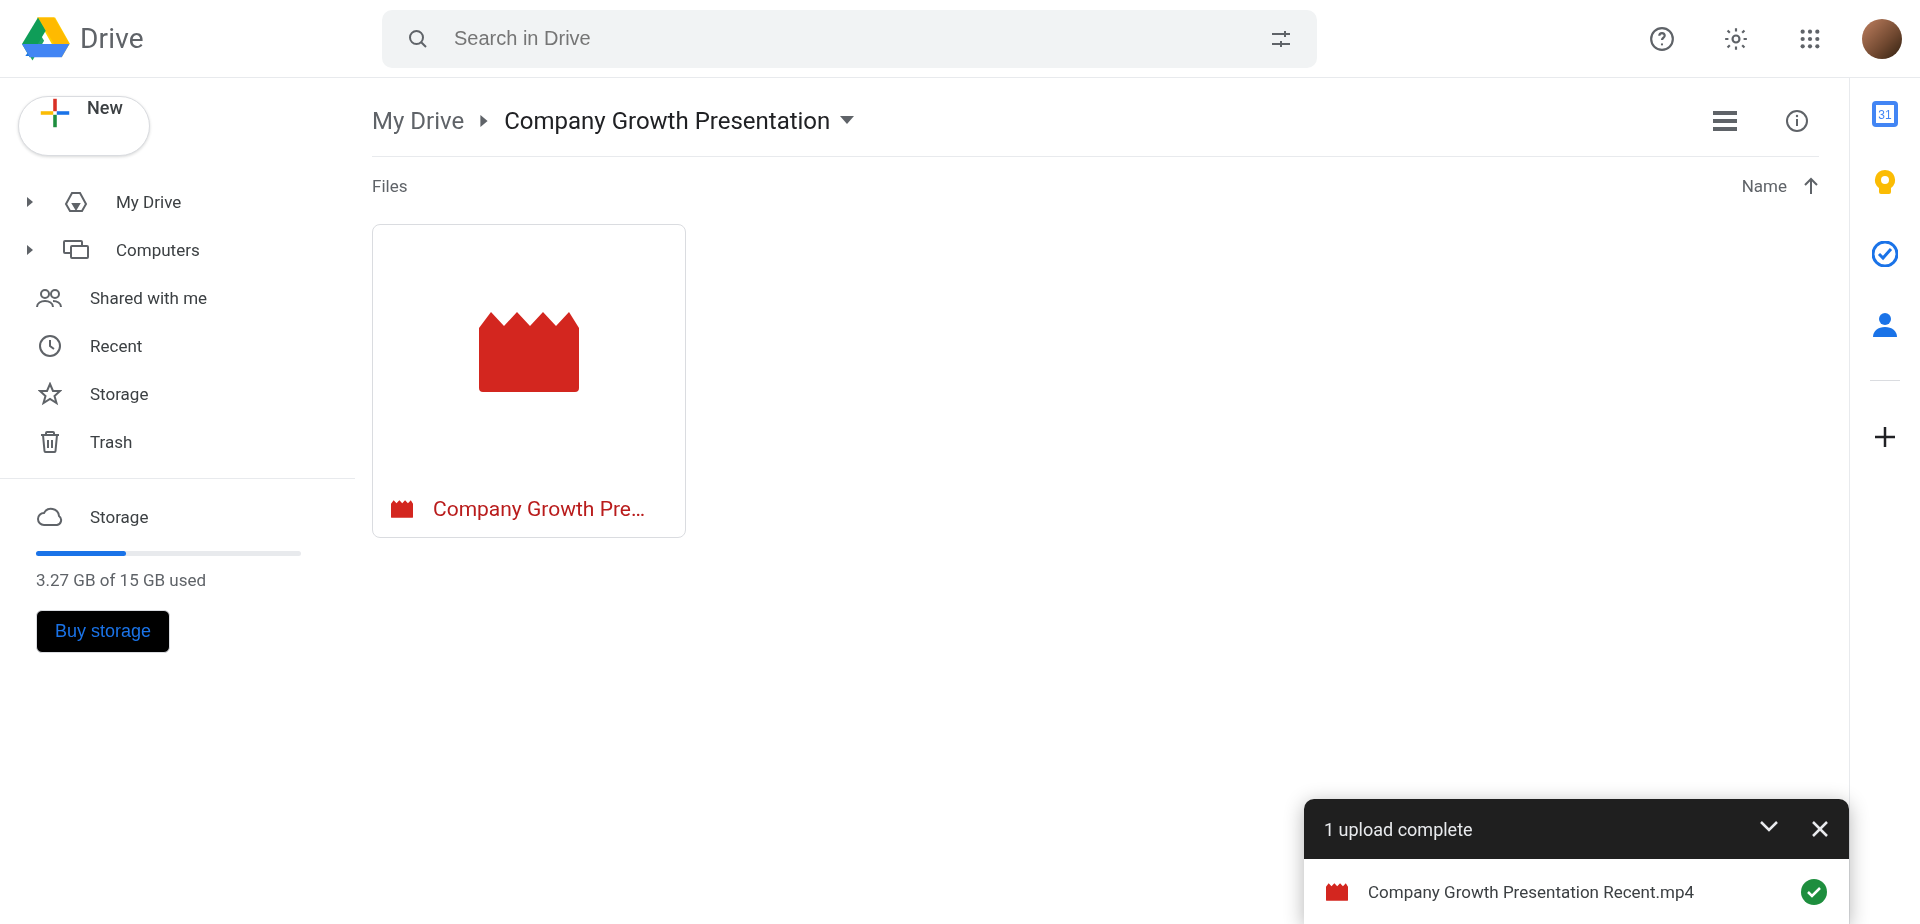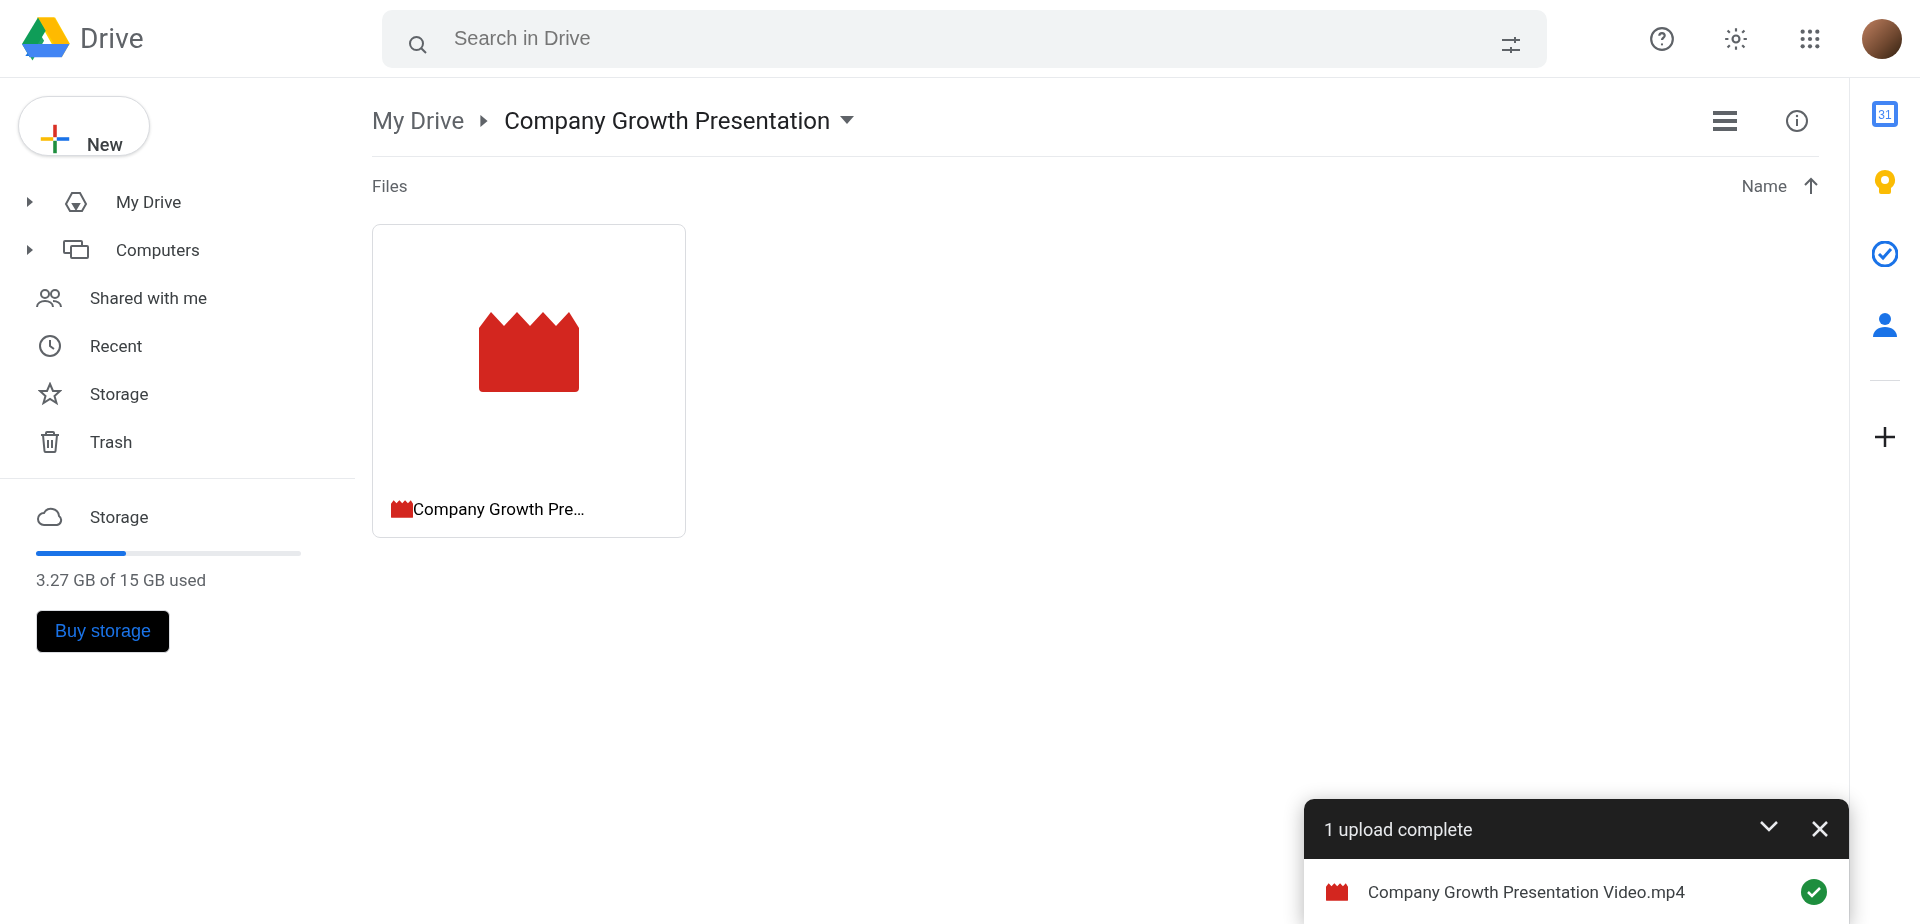--- a/index.html
+++ b/index.html
@@ -1,30 +1,30 @@
 <!DOCTYPE html>
 <html><head>
 <meta charset="utf-8">
 <style>
   * { box-sizing: border-box; margin: 0; padding: 0; }
   html, body { width: 1920px; height: 924px; font-family: "Google Sans", Roboto, Arial, sans-serif; color: #3c4043; overflow: hidden; background:#fff; }
   
   .topbar { display:flex; align-items:center; height:78px; padding:0 18px 0 22px; border-bottom:1px solid #e8eaed; }
   .logo-wrap { display:flex; align-items:center; gap:10px; min-width:300px;}
   .logo-text { font-size:28px; color:#5f6368; letter-spacing:0.2px;text-align:center; }
-  .searchbox { flex:0 0 auto; display:flex; background:#f1f3f4; border-radius:10px; height:58px; width:1165px; margin-left:60px; padding:13px 14px; }
+  .searchbox { flex:0 0 auto; display:flex; align-items:center; background:#f1f3f4; border-radius:10px; height:58px; width:935px; margin-left:60px; padding:13px 14px; }
   .searchbox input { flex:1; border:none; background:transparent; font-size:20px; color:#5f6368; outline:none; padding-left:14px;}
   .searchbox .right-icon { margin-left:auto; }
   .top-right { margin-left:auto; display:flex; align-items:center; gap:30px; }
   .icon-btn { width:44px; height:44px; display:flex; align-items:center; justify-content:center; border-radius:50%; cursor:pointer; }
   .avatar { width:40px; height:40px; border-radius:50%; background:linear-gradient(135deg,#c08060 0%, #704830 60%, #302010 100%); }
   
   .body { display:flex; height:calc(924px - 78px); }
   .sidebar { width:350px; flex:0 0 350px; padding-top:10px; border-right:none; position:relative;}
-  .new-btn { display:flex; align-items:flex-end; gap:16px; background:#fff; border:1px solid #dadce0; border-radius:32px; height:60px; padding:0 26px 0 20px; margin:8px 0 22px 18px; box-shadow:0 1px 3px rgba(60,64,67,.2); cursor:pointer; width:fit-content;}
+  .new-btn { display:flex; align-items:flex-start; gap:16px; background:#fff; border:1px solid #dadce0; border-radius:32px; height:60px; padding:0 26px 0 20px; margin:8px 0 22px 18px; box-shadow:0 1px 3px rgba(60,64,67,.2); cursor:pointer; width:fit-content;}
   .new-btn span.label { font-size:18px; color:#3c4043; font-weight:500; }
   .nav-item { display:flex; align-items:center; gap:26px; height:48px; padding-left:24px; border-radius:0 24px 24px 0; cursor:pointer; font-size:17px; color:#3c4043; }
   .nav-item .chev { width:12px; display:flex; justify-content:center; color:#5f6368;}
   .nav-item.no-chev { padding-left:36px; }
   .nav-item .ic { width:28px; display:flex; justify-content:center; }
   .nav-sep { height:1px; background:#e8eaed; margin:12px 0 14px 0; width:355px;}
   .storage-bar { margin:10px 0 0 36px; width:265px; height:5px; background:#e8eaed; border-radius:3px; position:relative;}
   .storage-bar .fill { position:absolute; left:0; top:0; bottom:0; border-radius:3px; background:#1a73e8;}
   .storage-text { margin:14px 0 0 36px; font-size:17px; color:#5f6368;}
   .buy-btn { margin:20px 0 0 36px; border:1px solid #dadce0; border-radius:6px; padding:10px 18px; color:#1a73e8; font-size:18px; background:#000000; cursor:pointer;}
@@ -36,21 +36,21 @@
   .crumb.current { color:#202124; }
   .crumb-sep { margin:0 14px; color:#5f6368; }
   .crumb-caret { margin-left:10px; color:#5f6368; }
   .view-icons { margin-left:auto; display:flex; gap:28px; }
   .hr { height:1px; background:#e8eaed; margin-top:10px;}
   .section-row { display:flex; align-items:center; margin-top:19px; font-size:17px; color:#5f6368;}
   .section-row .sort { margin-left:auto; display:flex; align-items:center; gap:16px; cursor:pointer;}
   .file-grid { display:flex; gap:20px; margin-top:28px;}
   .file-card { width:314px; height:314px; border:1px solid #dadce0; border-radius:8px; display:flex; flex-direction:column; cursor:pointer;}
   .file-card .thumb { flex:1; display:flex; align-items:center; justify-content:center;}
-  .file-card .footer { height:58px; border-top:1px solid transparent; display:flex; align-items:center; gap:0; padding:0 18px; font-size:17px; color:#000000;}
+  .file-card .footer { height:58px; border-top:1px solid transparent; display:flex; align-items:center; gap:20px; padding:0 18px; font-size:21px; color:#b91c1c;}
   .file-card .footer .fname { white-space:nowrap; overflow:hidden; text-overflow:ellipsis; }
   
   .rail { width:70px; flex:0 0 70px; display:flex; flex-direction:column; align-items:center; padding-top:22px; gap:42px;}
   .rail .app { width:28px; height:28px; display:flex; align-items:center; justify-content:center; cursor:pointer;}
   .rail-sep { width:30px; height:1px; background:#dadce0; }
   
   .toast { position:absolute; right:0; bottom:0; width:545px; border-radius:10px 10px 0 0; overflow:hidden; box-shadow:0 4px 20px rgba(0,0,0,.3); background:#fff;}
   .toast-head { background:#1f1f1f; color:#e8eaed; height:60px; display:flex; align-items:center; padding:0 20px; font-size:18px;}
   .toast-head .actions { margin-left:auto; display:flex; gap:32px;}
   .toast-row { height:65px; display:flex; align-items:center; padding:0 22px; gap:20px; font-size:17px; color:#3c4043;}
@@ -292,21 +292,21 @@
                   <line x1="2" y1="2" x2="16" y2="16"></line>
                   <line x1="16" y1="2" x2="2" y2="16"></line>
                 </svg>
               </span>
           </div>
         </div>
         <div class="toast-row">
           <svg width="22" height="18" viewBox="0 0 100 80">
               <path fill="#d3261f" d="M0 16 L12 0 L25 14 L38 0 L51 14 L64 0 L77 14 L90 0 L100 16 V76 a4 4 0 0 1-4 4 H4 a4 4 0 0 1-4-4 Z"></path>
             </svg>
-          <span>Company Growth Presentation Video.mp4</span>
+          <span>Company Growth Presentation Recent.mp4</span>
           <span class="ok">
               <svg width="26" height="26" viewBox="0 0 26 26">
                 <circle cx="13" cy="13" r="13" fill="#1e8e3e"></circle>
                 <polyline points="7,13 11,17 19,9" fill="none" stroke="#fff" stroke-width="2.5"></polyline>
               </svg>
             </span>
         </div>
       </div>
     </div>
 

